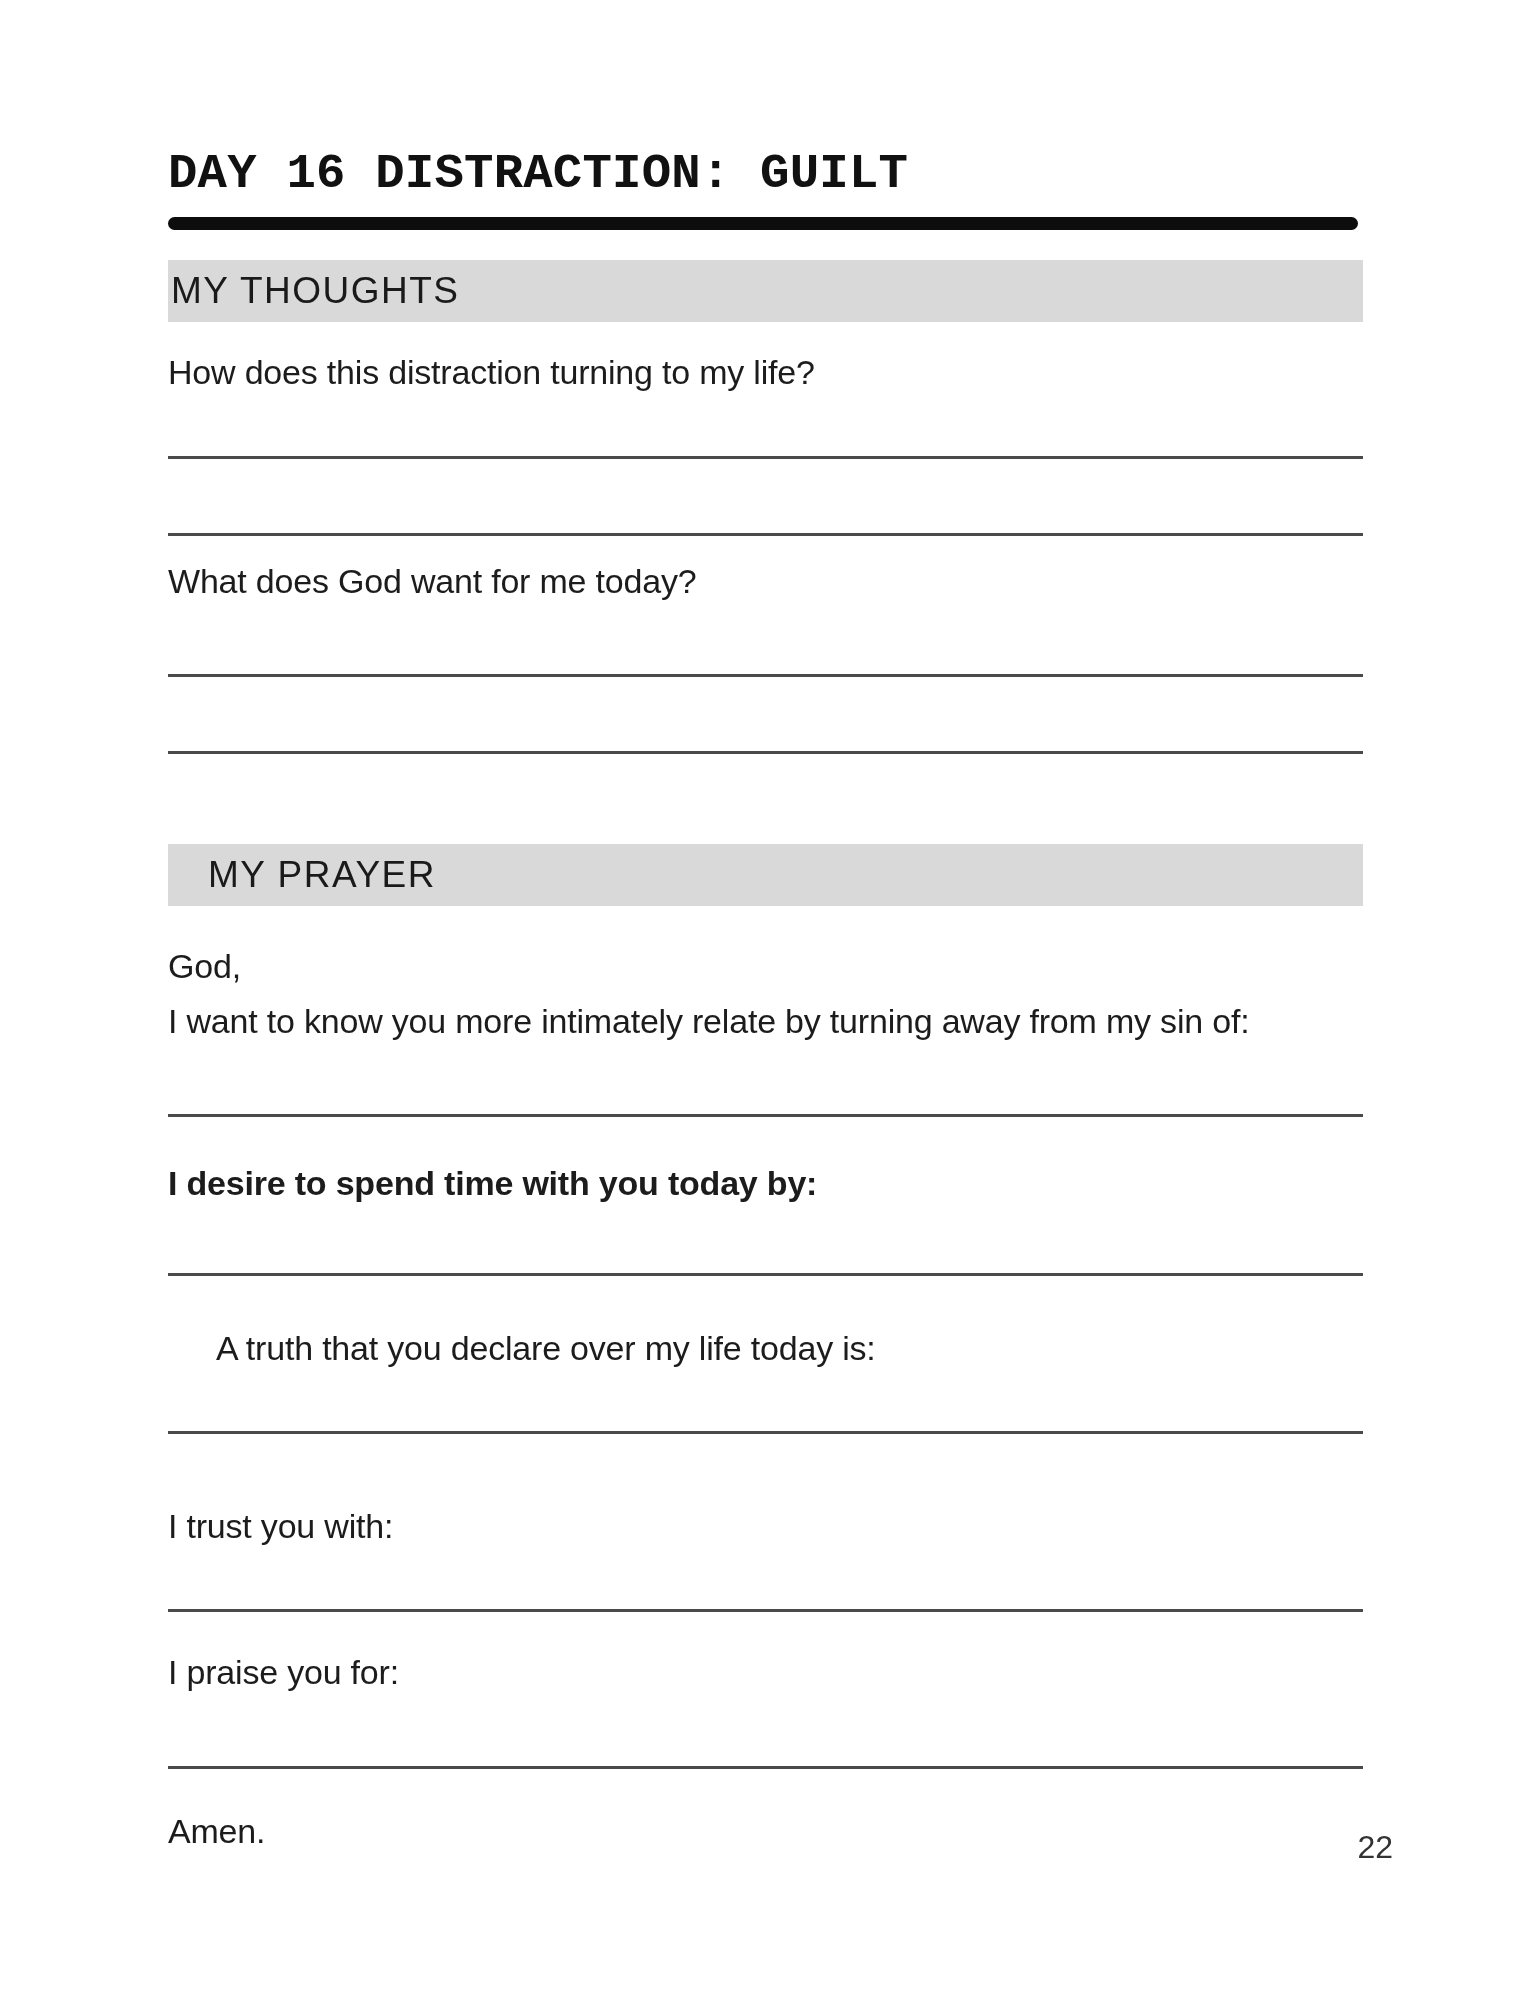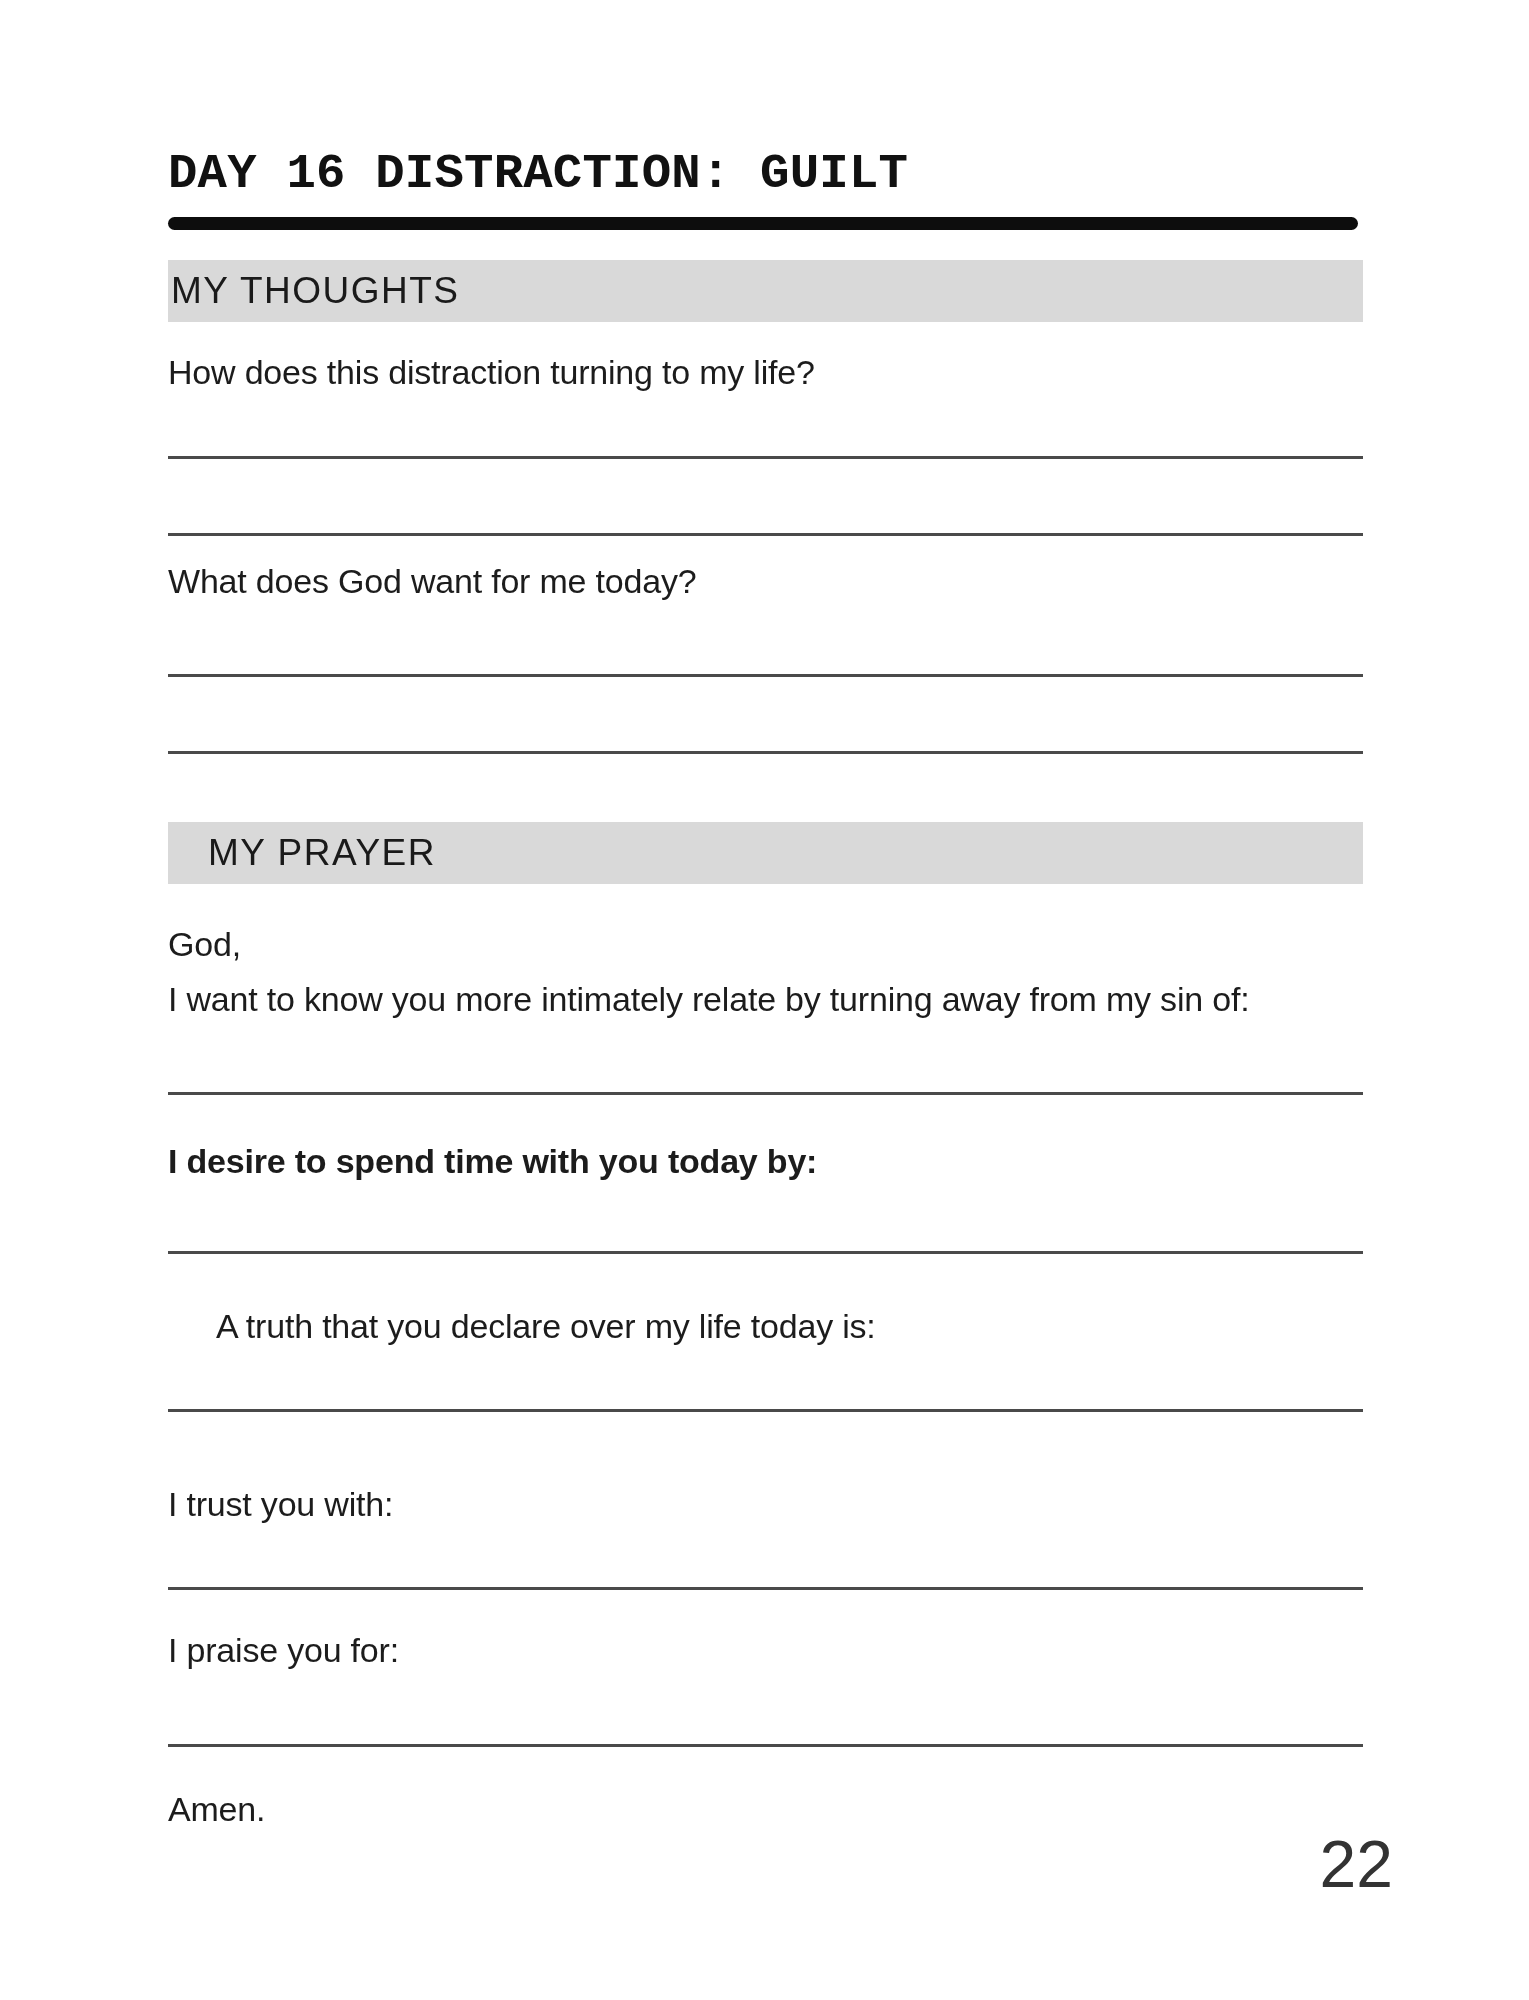--- a/index.html
+++ b/index.html
@@ -53,21 +53,21 @@
     align-items: center;
     padding-left: 3px;
   }
   .section-bar .section-heading {
     font-size: 37px;
     letter-spacing: 1.5px;
     color: #1a1a1a;
     font-weight: 400;
   }
   .bar-thoughts { margin-top: 30px; }
-  .bar-prayer   { margin-top: 68px; padding-left: 40px; }
+  .bar-prayer   { margin-top: 90px; padding-left: 40px; }
 
   .prompt {
     font-size: 34px;
     line-height: 1;
     letter-spacing: -0.2px;
     color: var(--text);
     font-weight: 400;
     white-space: nowrap;
   }
 
@@ -88,21 +88,21 @@
   .mt67 { margin-top: 67px; }
   .mt73 { margin-top: 73px; }
   .mt74 { margin-top: 74px; }
   .mt76 { margin-top: 76px; }
   .mt77 { margin-top: 77px; }
 
   .page-number {
     position: absolute;
     top: 1831px;
     right: 136px;
-    font-size: 66px;
+    font-size: 32px;
     line-height: 1;
     color: var(--page_number);
     font-weight: 400;
   }
 </style>
 </head>
 <body>
 
 <div class="page">
   <div class="content">

